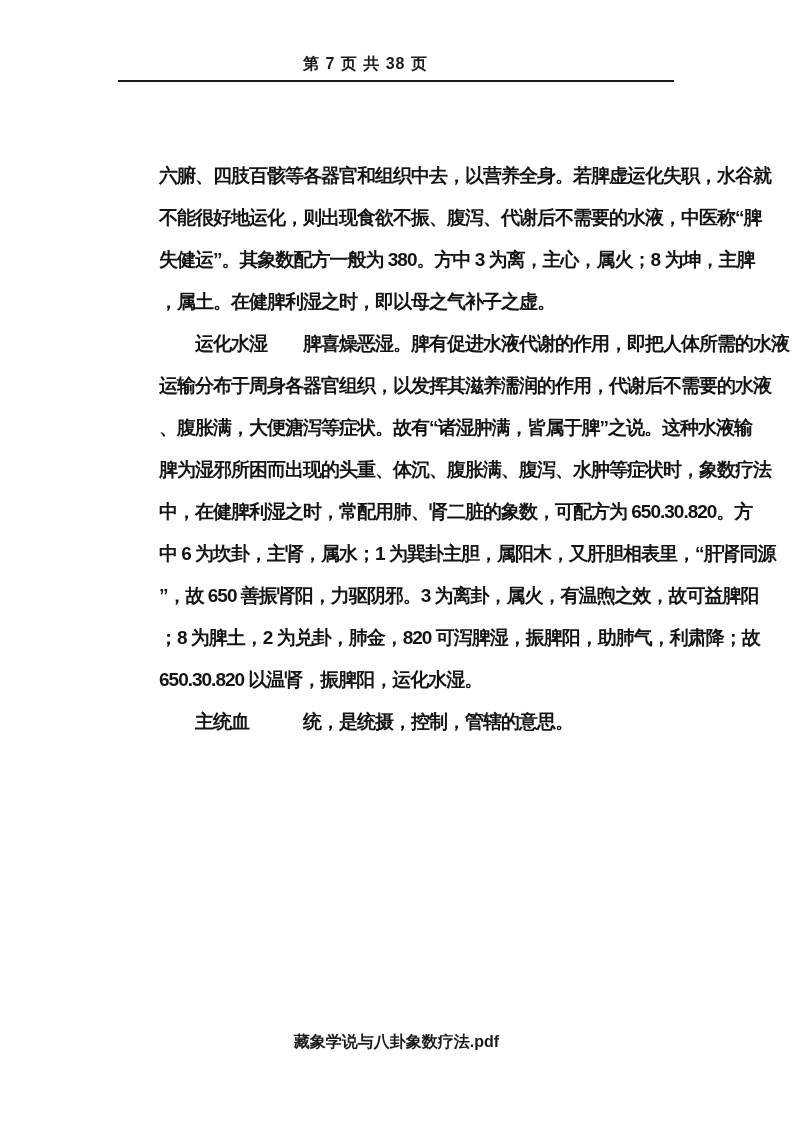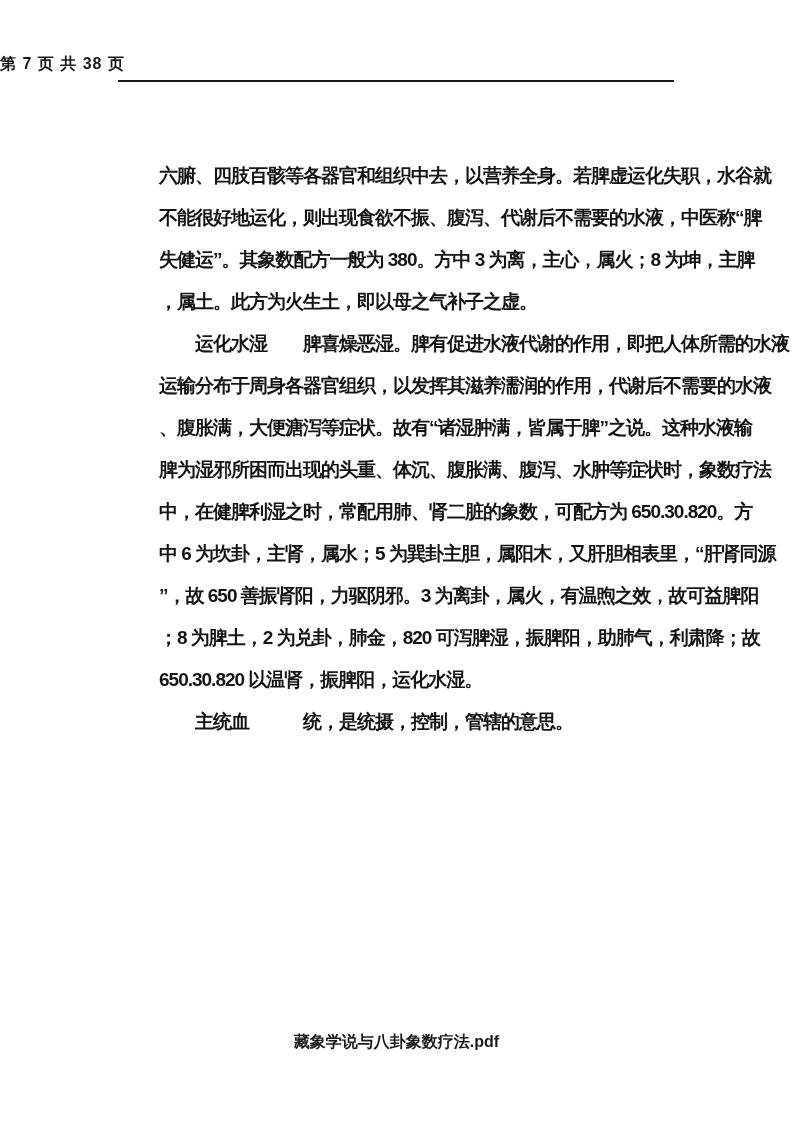--- a/index.html
+++ b/index.html
@@ -13,20 +13,21 @@
     height: 1122px;
     background: #ffffff;
     overflow: hidden;
     font-family: "Liberation Sans", sans-serif;
   }
   .page-indicator {
     position: absolute;
     top: 54px;
     left: 0;
     width: 731px;
+    text-align: center;
     font-size: 16px;
     font-weight: bold;
     color: #1a1a1a;
     letter-spacing: 1px;
     white-space: pre;
   }
   .header-rule {
     position: absolute;
     top: 80px;
     left: 118px;
@@ -69,27 +70,27 @@
 <div class="page">
 
   <div class="page-indicator">第 7 页 共 38 页</div>
 
   <div class="header-rule"></div>
 
   <div class="body-text">
       <div class="body-line">六腑、四肢百骸等各器官和组织中去，以营养全身。若脾虚运化失职，水谷就</div>
       <div class="body-line">不能很好地运化，则出现食欲不振、腹泻、代谢后不需要的水液，中医称“脾</div>
       <div class="body-line">失健运”。其象数配方一般为 380。方中 3 为离，主心，属火；8 为坤，主脾</div>
-      <div class="body-line">，属土。此方为火生土，即以母之气补子之虚。</div>
+      <div class="body-line">，属土。在健脾利湿之时，即以母之气补子之虚。</div>
       <div class="body-line">　　运化水湿　　脾喜燥恶湿。脾有促进水液代谢的作用，即把人体所需的水液</div>
       <div class="body-line">运输分布于周身各器官组织，以发挥其滋养濡润的作用，代谢后不需要的水液</div>
       <div class="body-line">、腹胀满，大便溏泻等症状。故有“诸湿肿满，皆属于脾”之说。这种水液输</div>
       <div class="body-line">脾为湿邪所困而出现的头重、体沉、腹胀满、腹泻、水肿等症状时，象数疗法</div>
       <div class="body-line">中，在健脾利湿之时，常配用肺、肾二脏的象数，可配方为 650.30.820。方</div>
-      <div class="body-line">中 6 为坎卦，主肾，属水；5 为巽卦主胆，属阳木，又肝胆相表里，“肝肾同源</div>
+      <div class="body-line">中 6 为坎卦，主肾，属水；1 为巽卦主胆，属阳木，又肝胆相表里，“肝肾同源</div>
       <div class="body-line">”，故 650 善振肾阳，力驱阴邪。3 为离卦，属火，有温煦之效，故可益脾阳</div>
       <div class="body-line">；8 为脾土，2 为兑卦，肺金，820 可泻脾湿，振脾阳，助肺气，利肃降；故</div>
       <div class="body-line">650.30.820 以温肾，振脾阳，运化水湿。</div>
       <div class="body-line">　　主统血　　　统，是统摄，控制，管辖的意思。</div>
     </div>
 
   <div class="doc-title">藏象学说与八卦象数疗法.pdf</div>
 
 </div>
 

